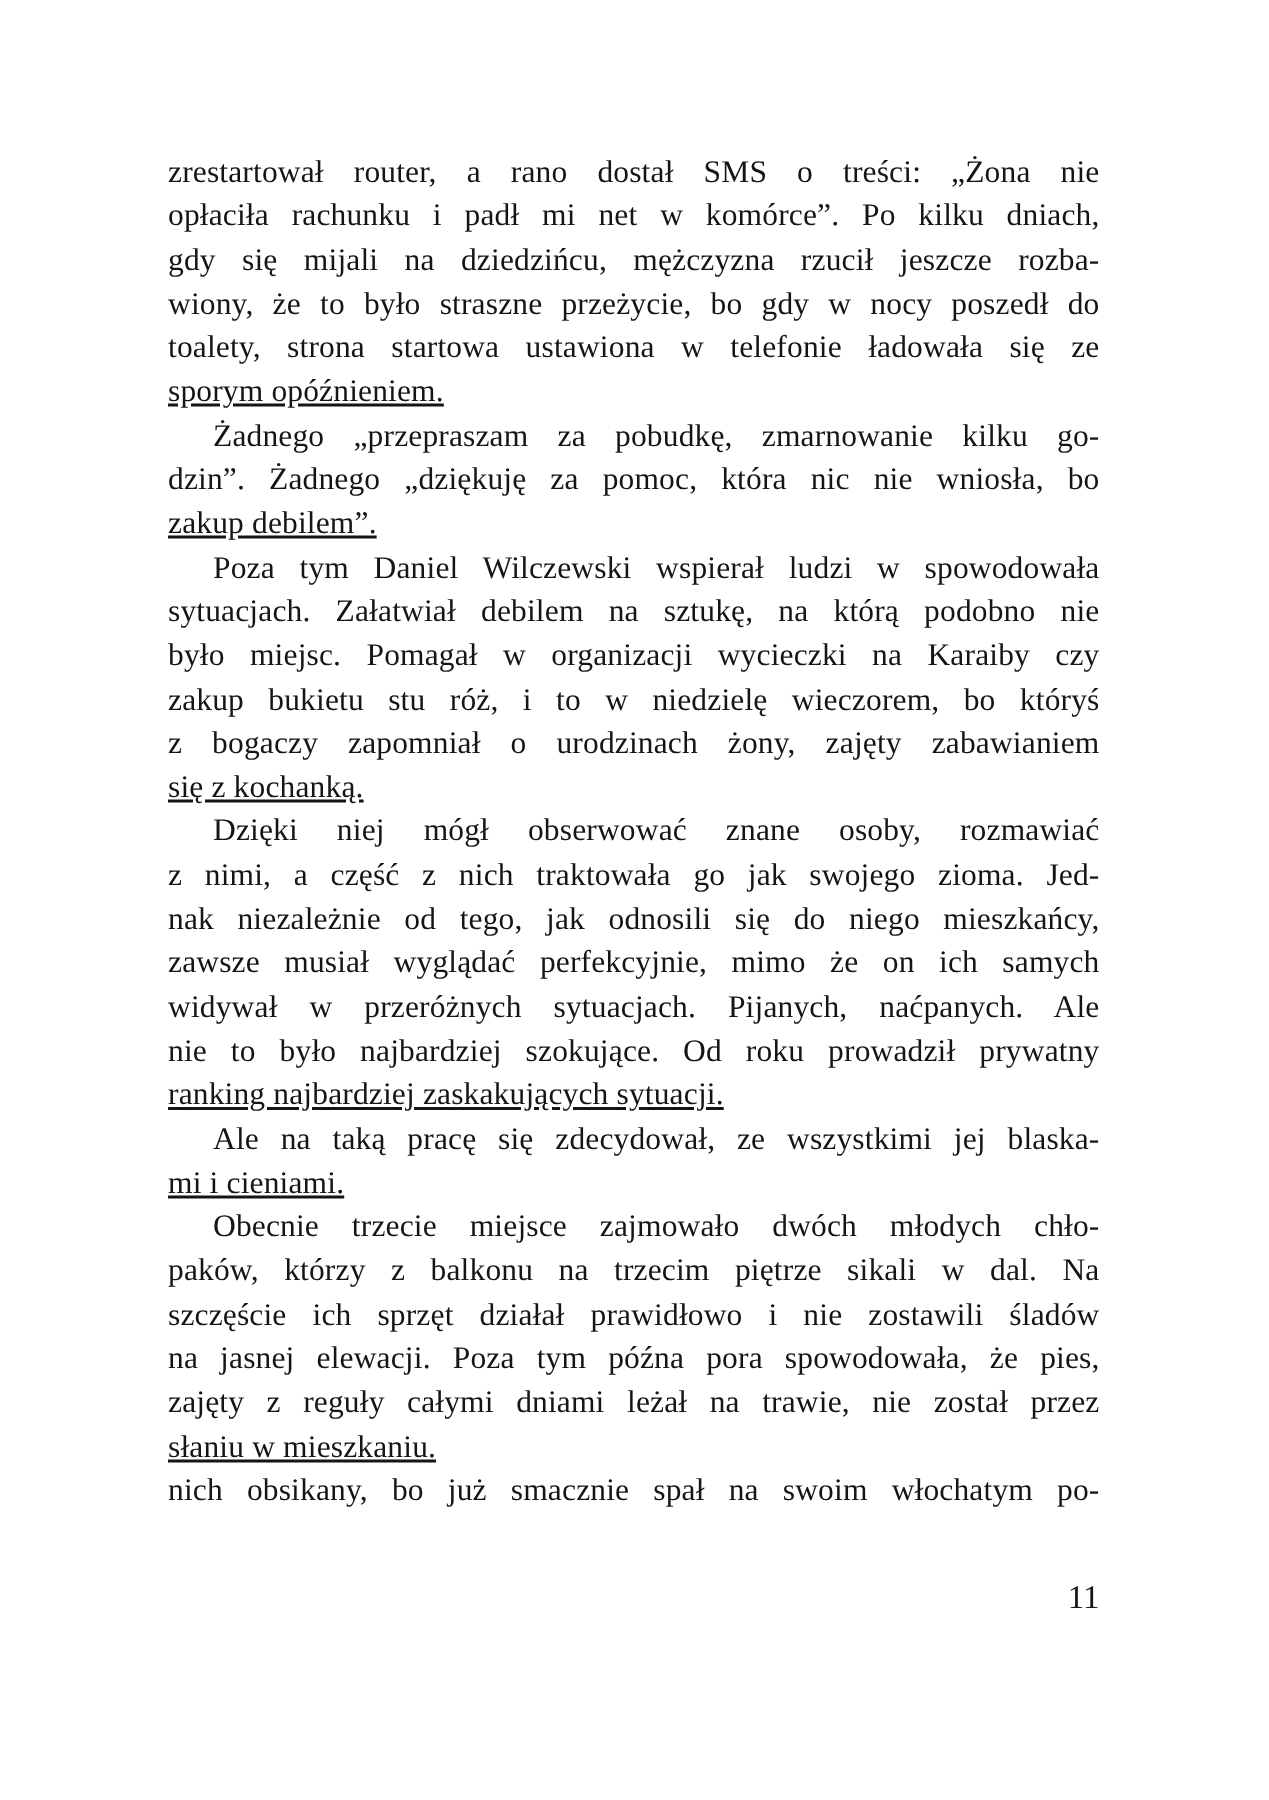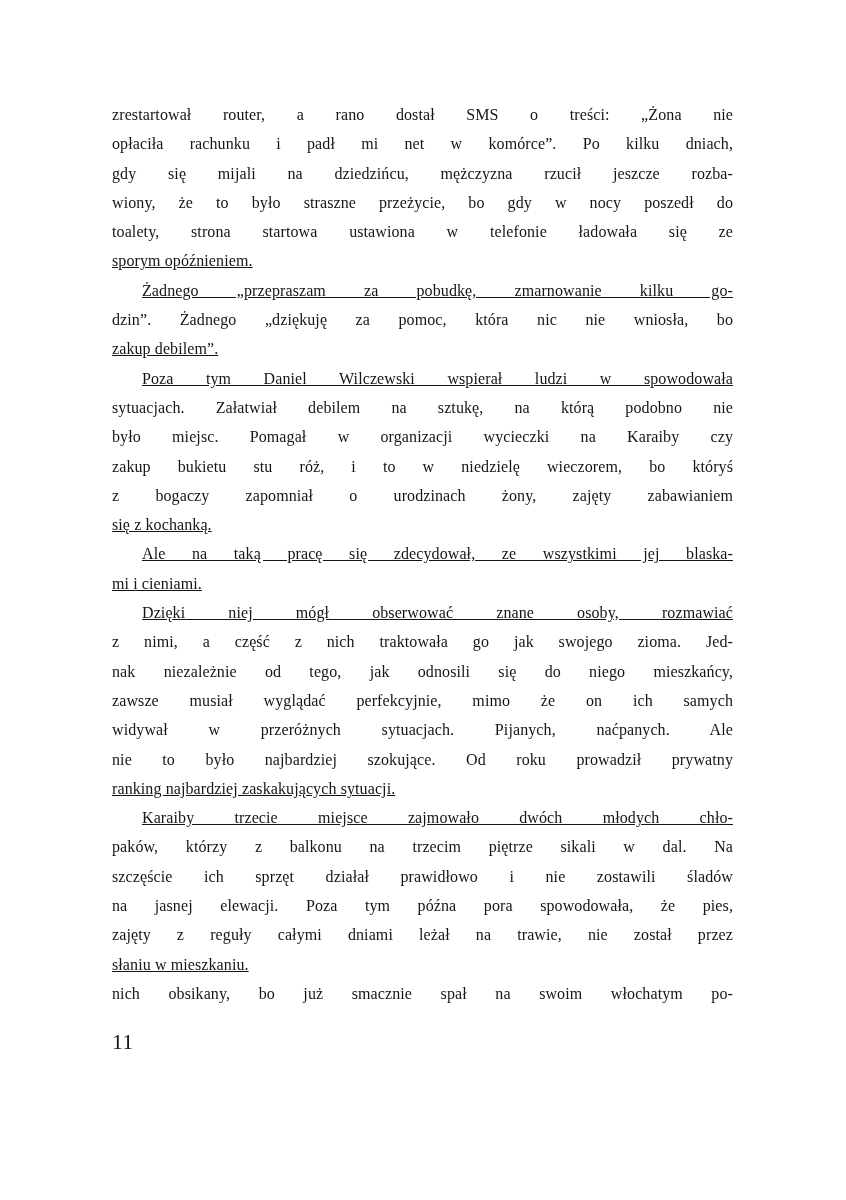--- a/index.html
+++ b/index.html
@@ -16,40 +16,40 @@
     color: #151515;
   }
   .text-column {
     position: absolute;
     left: 112px;
     top: 100px;
     width: 621px;
   }
   .para { margin: 0; padding: 0; }
   .line {
-    font-size: 16px;
+    font-size: 21px;
     line-height: 29.3px;
     height: 29.3px;
     overflow: hidden;
     text-align: justify;
     text-align-last: justify;
     letter-spacing: 0.1px;
   }
   .line.last {
     text-align-last: auto;
     text-decoration: underline;
   }
   .para.indent .line:first-child {
     text-indent: 30px;
-    text-decoration: underline;
   }
   .folio {
-    margin-top: 19px;
+    margin-top: 42px;
     font-size: 22px;
     line-height: 29.3px;
+    text-align: right;
   }
 </style>
 </head>
 <body>
 
 <div class="text-column">
   <div id="paragraphs">
       <div class="para">
         <div class="line">zrestartował router, a rano dostał SMS o treści: „Żona nie</div>
         <div class="line">opłaciła rachunku i padł mi net w komórce”. Po kilku dniach,</div>
@@ -65,34 +65,34 @@
       </div>
       <div class="para indent">
         <div class="line">Poza tym Daniel Wilczewski wspierał ludzi w spowodowała</div>
         <div class="line">sytuacjach. Załatwiał debilem na sztukę, na którą podobno nie</div>
         <div class="line">było miejsc. Pomagał w organizacji wycieczki na Karaiby czy</div>
         <div class="line">zakup bukietu stu róż, i to w niedzielę wieczorem, bo któryś</div>
         <div class="line">z bogaczy zapomniał o urodzinach żony, zajęty zabawianiem</div>
         <div class="line last">się z kochanką.</div>
       </div>
       <div class="para indent">
-        <div class="line">Ale na taką pracę się zdecydował, ze wszystkimi jej blaska-</div>
-        <div class="line last">mi i cieniami.</div>
-      </div>
-      <div class="para indent">
         <div class="line">Dzięki niej mógł obserwować znane osoby, rozmawiać</div>
         <div class="line">z nimi, a część z nich traktowała go jak swojego zioma. Jed-</div>
         <div class="line">nak niezależnie od tego, jak odnosili się do niego mieszkańcy,</div>
         <div class="line">zawsze musiał wyglądać perfekcyjnie, mimo że on ich samych</div>
         <div class="line">widywał w przeróżnych sytuacjach. Pijanych, naćpanych. Ale</div>
         <div class="line">nie to było najbardziej szokujące. Od roku prowadził prywatny</div>
         <div class="line last">ranking najbardziej zaskakujących sytuacji.</div>
       </div>
       <div class="para indent">
-        <div class="line">Karaiby trzecie miejsce zajmowało dwóch młodych chło-</div>
+        <div class="line">Ale na taką pracę się zdecydował, ze wszystkimi jej blaska-</div>
+        <div class="line last">mi i cieniami.</div>
+      </div>
+      <div class="para indent">
+        <div class="line">Obecnie trzecie miejsce zajmowało dwóch młodych chło-</div>
         <div class="line">paków, którzy z balkonu na trzecim piętrze sikali w dal. Na</div>
         <div class="line">szczęście ich sprzęt działał prawidłowo i nie zostawili śladów</div>
         <div class="line">na jasnej elewacji. Poza tym późna pora spowodowała, że pies,</div>
         <div class="line">zajęty z reguły całymi dniami leżał na trawie, nie został przez</div>
         <div class="line last">słaniu w mieszkaniu.</div>
         <div class="line">nich obsikany, bo już smacznie spał na swoim włochatym po-</div>
       </div>
     </div>
   <div class="folio">11</div>
 </div>

